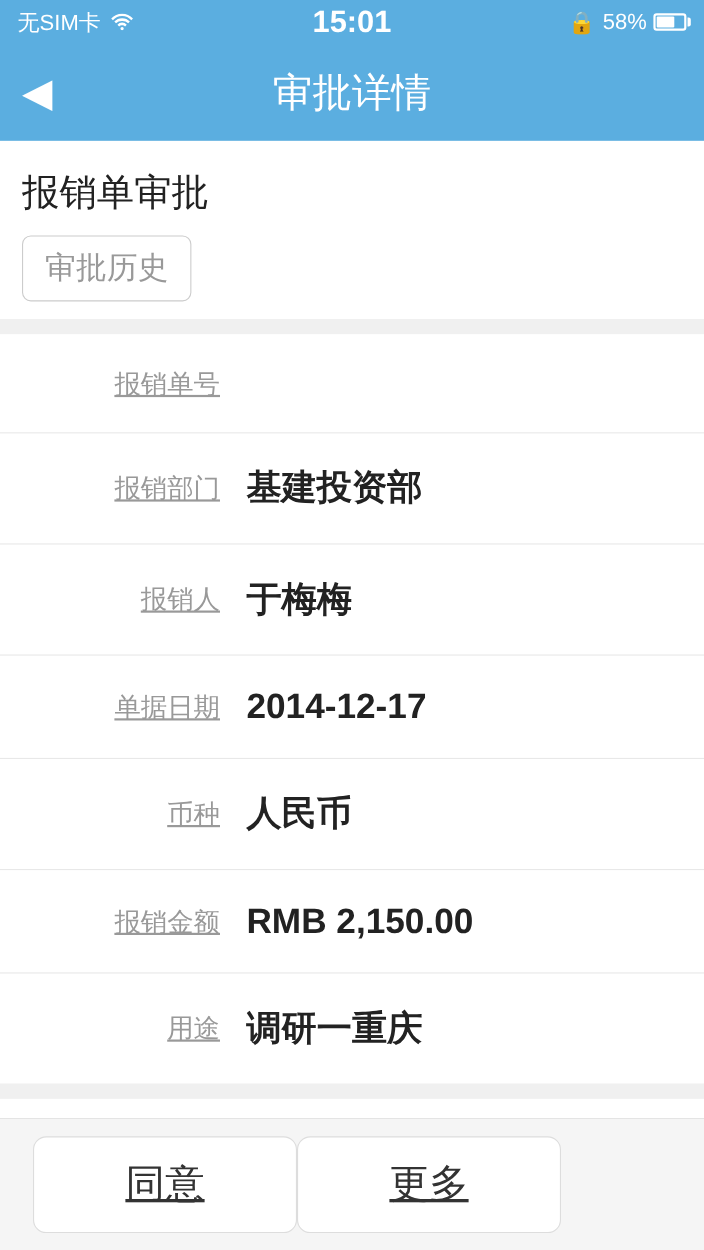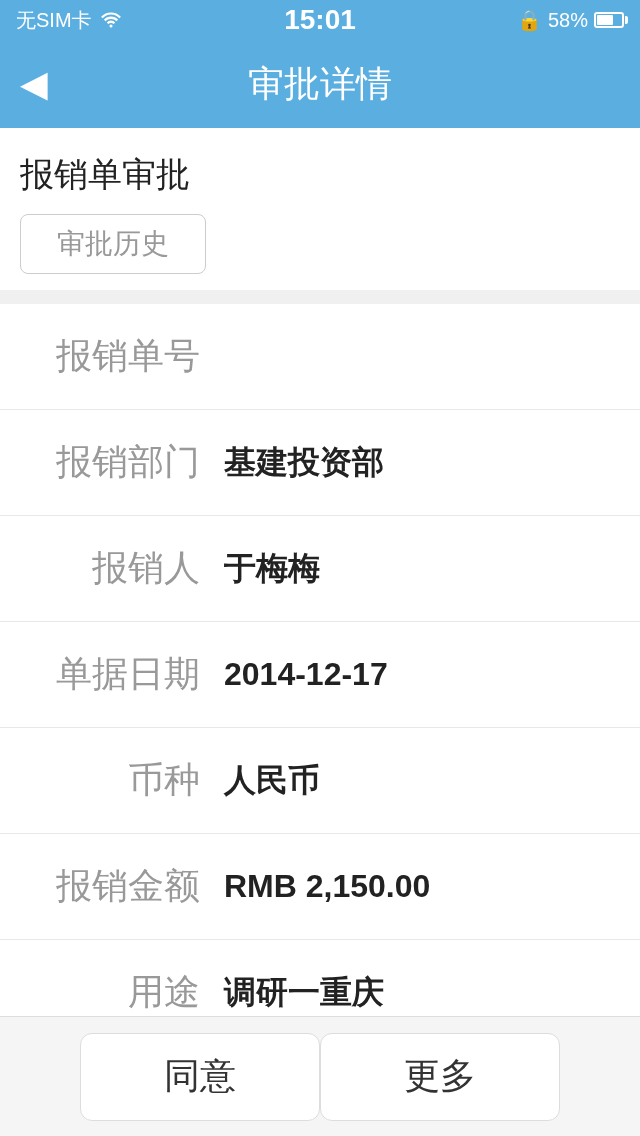--- a/index.html
+++ b/index.html
@@ -115,21 +115,21 @@
       background: white;
     }
     .section-title {
       font-size: 34px;
       font-weight: normal;
       color: #222;
     }
     .history-btn {
       display: inline-block;
       margin-top: 16px;
-      padding: 10px 36px;
+      padding: 10px 20px;
       border: 1.5px solid #ccc;
       border-radius: 8px;
       font-size: 28px;
       color: #999;
       background: white;
       cursor: pointer;
     }
 
     
     .divider-thick {
@@ -146,24 +146,25 @@
       align-items: center;
       padding: 28px 20px;
       border-bottom: 1px solid #e8e8e8;
       min-height: 90px;
     }
     .info-row:last-child {
       border-bottom: none;
     }
     .info-label {
       width: 180px;
-      font-size: 36px;
+      font-size: 24px;
       color: #999;
       text-align: right;
       flex-shrink: 0;
+      text-decoration: underline;
     }
     .info-value {
       margin-left: 24px;
       font-size: 32px;
       font-weight: bold;
       color: #222;
     }
 
     .divider-thick-2 {
       height: 14px;
@@ -177,23 +178,24 @@
 
     
     .bottom-bar {
       position: fixed;
       bottom: 0;
       width: 640px;
       height: 120px;
       background: #f5f5f5;
       display: flex;
       align-items: center;
-      justify-content: center;
+      justify-content: flex-start;
       padding: 24px 30px;
       border-top: 1px solid #ddd;
+      text-decoration: underline;
     }
     .bottom-btn {
       width: 240px;
       height: 88px;
       background: white;
       border: 1px solid #ddd;
       border-radius: 12px;
       font-size: 36px;
       color: #333;
       display: flex;

